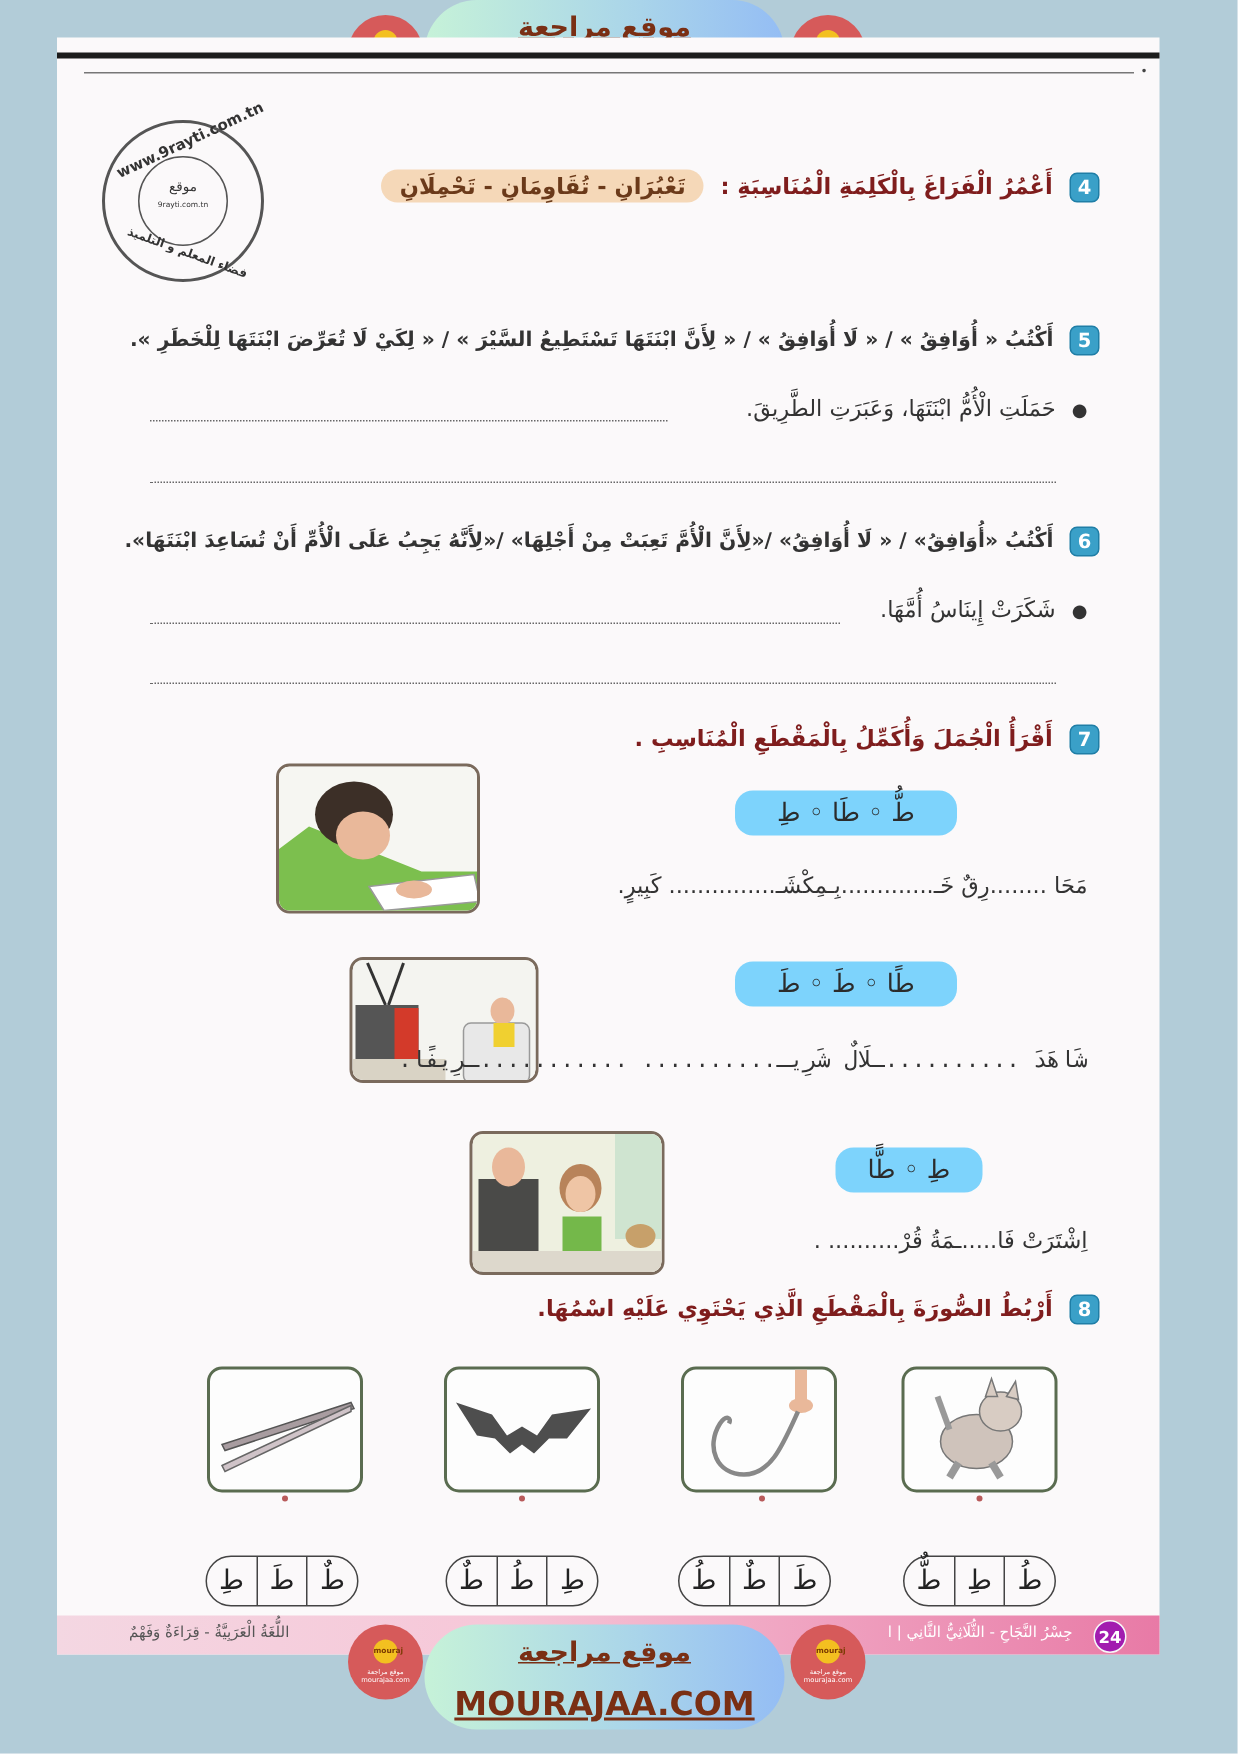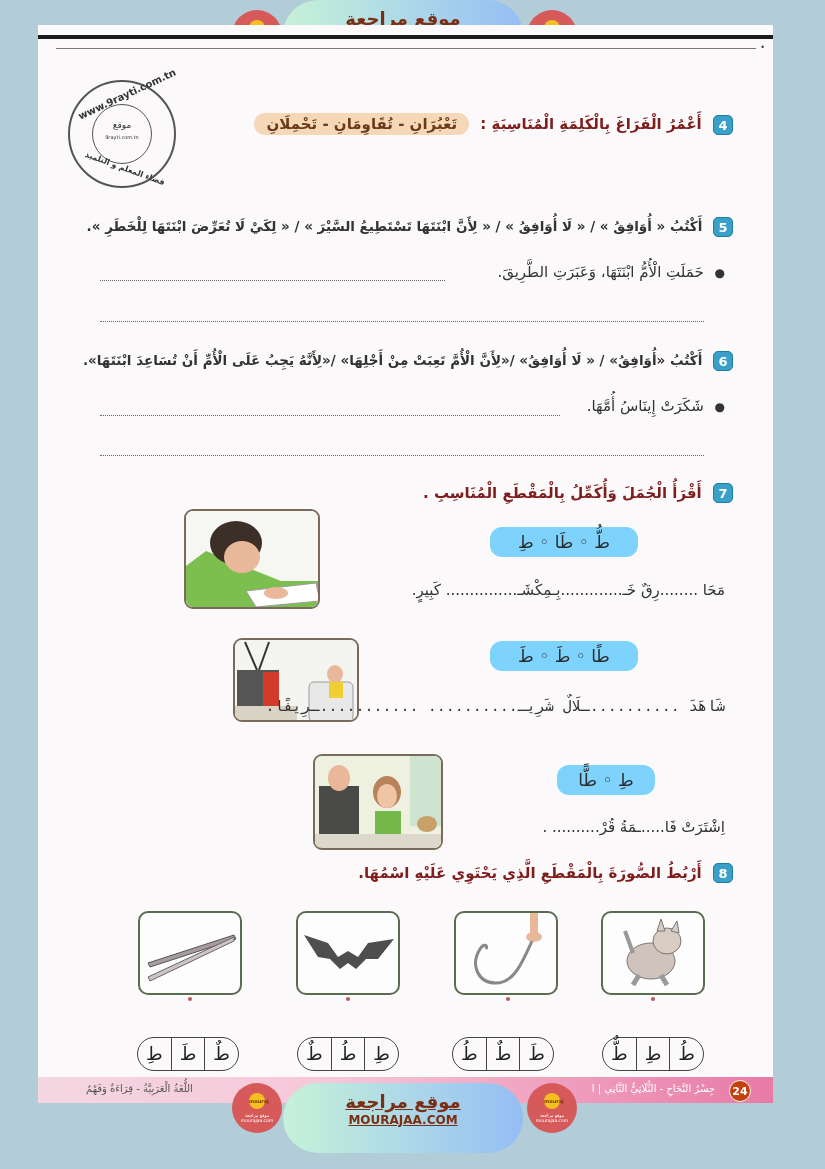--- a/index.html
+++ b/index.html
@@ -71,31 +71,31 @@
   .syll-box .cell:last-child { border-left: none; }
 
   .footer-band {
     position: absolute; left: 0; top: 1052px; width: 735px; height: 26px;
     background: linear-gradient(90deg, #f4d7e2 0%, #f6c7d8 40%, #e87aa6 100%);
   }
   .footer-left { position: absolute; left: 48px; top: 1058px; font-size: 10px; color: #555; direction: rtl; }
   .footer-right { position: absolute; right: 58px; top: 1058px; font-size: 10px; color: #fff; direction: rtl; margin-left: 30px; }
   .page-num {
     position: absolute; right: 22px; top: 1055px; width: 22px; height: 22px; border-radius: 50%;
-    background: #c2410c; color: #fff; font-size: 11px; font-weight: bold; text-align: center; line-height: 22px;
+    background: #a21caf; color: #fff; font-size: 11px; font-weight: bold; text-align: center; line-height: 22px;
     border: 1px solid #f7f7f7;
   }
 
   .banner {
     position: absolute; width: 240px; height: 70px; border-radius: 36px;
     background: linear-gradient(90deg, #c6f2d8 0%, #a9d4ea 60%, #94bdf4 100%);
     text-align: center; color: #7a2f14; font-weight: bold;
   }
   .banner .ar { font-size: 18px; text-decoration: underline; display: block; margin-top: 8px; direction: rtl; text-align: center; }
-  .banner .en { font-size: 12px; text-decoration: underline; display: block; margin-top: 1px; font-family: "DejaVu Sans", sans-serif; }
+  .banner .en { font-size: 22px; text-decoration: underline; display: block; margin-top: 12px; font-family: "DejaVu Sans", sans-serif; }
   .logo-circle {
     position: absolute; width: 50px; height: 50px; border-radius: 50%; background: #d65a5a; text-align: center;
   }
   .logo-circle .badge {
     position: absolute; left: 17px; top: 10px; width: 16px; height: 16px; border-radius: 50%; background: #f3c020;
     font-size: 5px; color: #7a3a00; line-height: 16px; font-weight: bold;
   }
   .logo-circle .cap { position: absolute; left: 0; top: 30px; width: 50px; font-size: 4.5px; color: #fff; line-height: 5px; }
 </style>
 </head>

